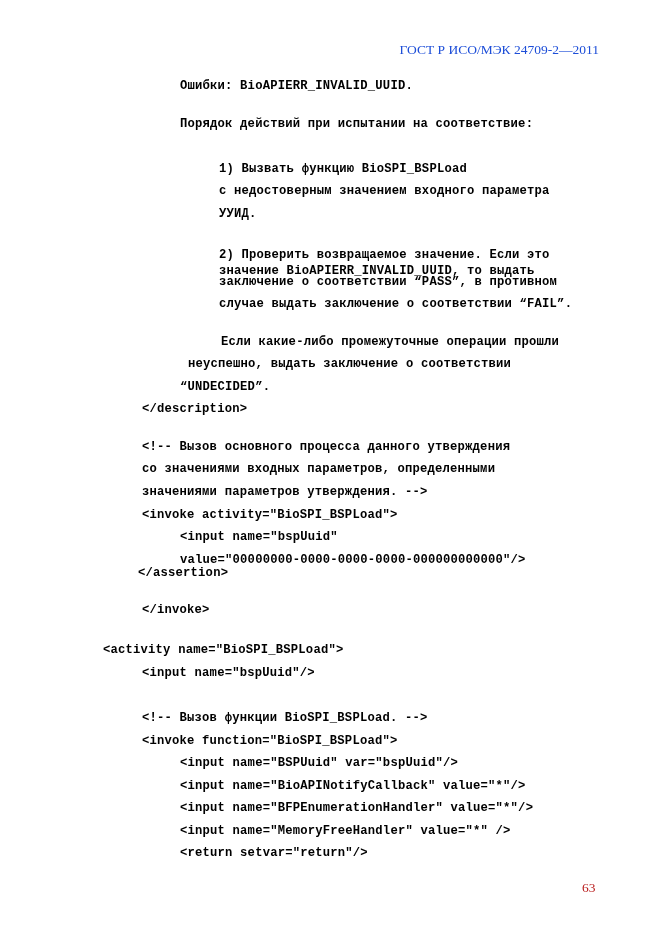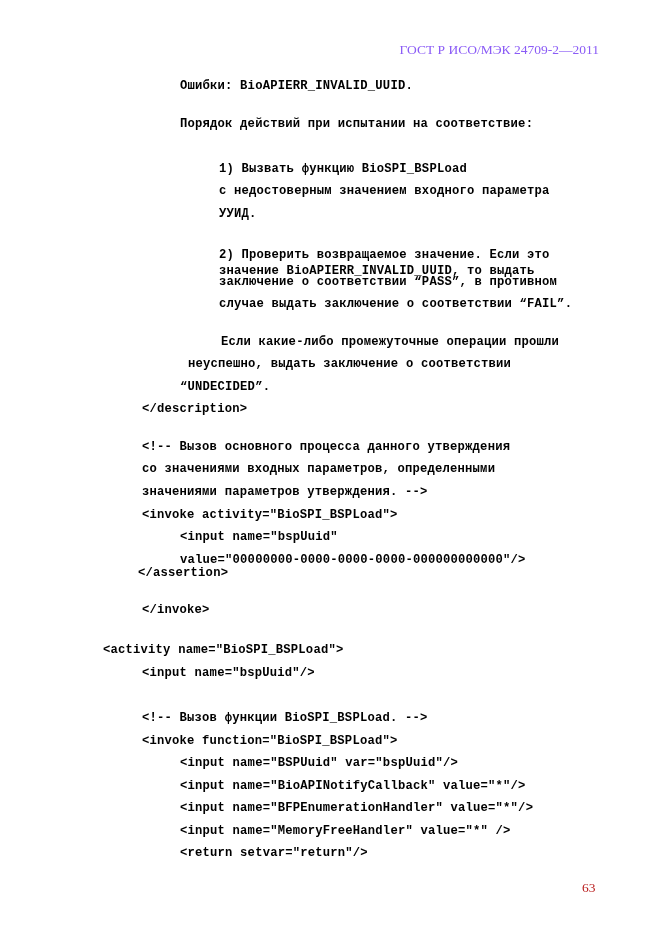--- a/index.html
+++ b/index.html
@@ -1,17 +1,17 @@
 <!DOCTYPE html>
 <html><head>
 <meta charset="utf-8">
 <style>
   html, body { margin:0; padding:0; background:#ffffff; }
   body { width:661px; height:935px; position:relative; overflow:hidden; color:#111; }
-  .header { position:absolute; top:42px; right:62px; font-family:"Liberation Serif", serif; font-size:13.5px; color:#8b5cf6; }
+  .header { position:absolute; top:42px; right:62px; font-family:"Liberation Serif", serif; font-size:13.5px; color:#1d4ed8; }
   .pagenum { position:absolute; top:880px; left:582px; font-family:"Liberation Serif", serif; font-size:13.5px; color:#b91c1c; }
   .line { position:absolute; white-space:pre; font-family:"Liberation Mono", monospace; font-weight:bold; font-size:12.2px; color:#000000; letter-spacing:0.2px; }
 </style>
 </head>
 <body>
 
 <div class="header">ГОСТ Р ИСО/МЭК 24709-2—2011</div>
 
 <div id="content">
     <div class="line" style="left: 180px; top: 79px;">Ошибки: BioAPIERR_INVALID_UUID.</div>

